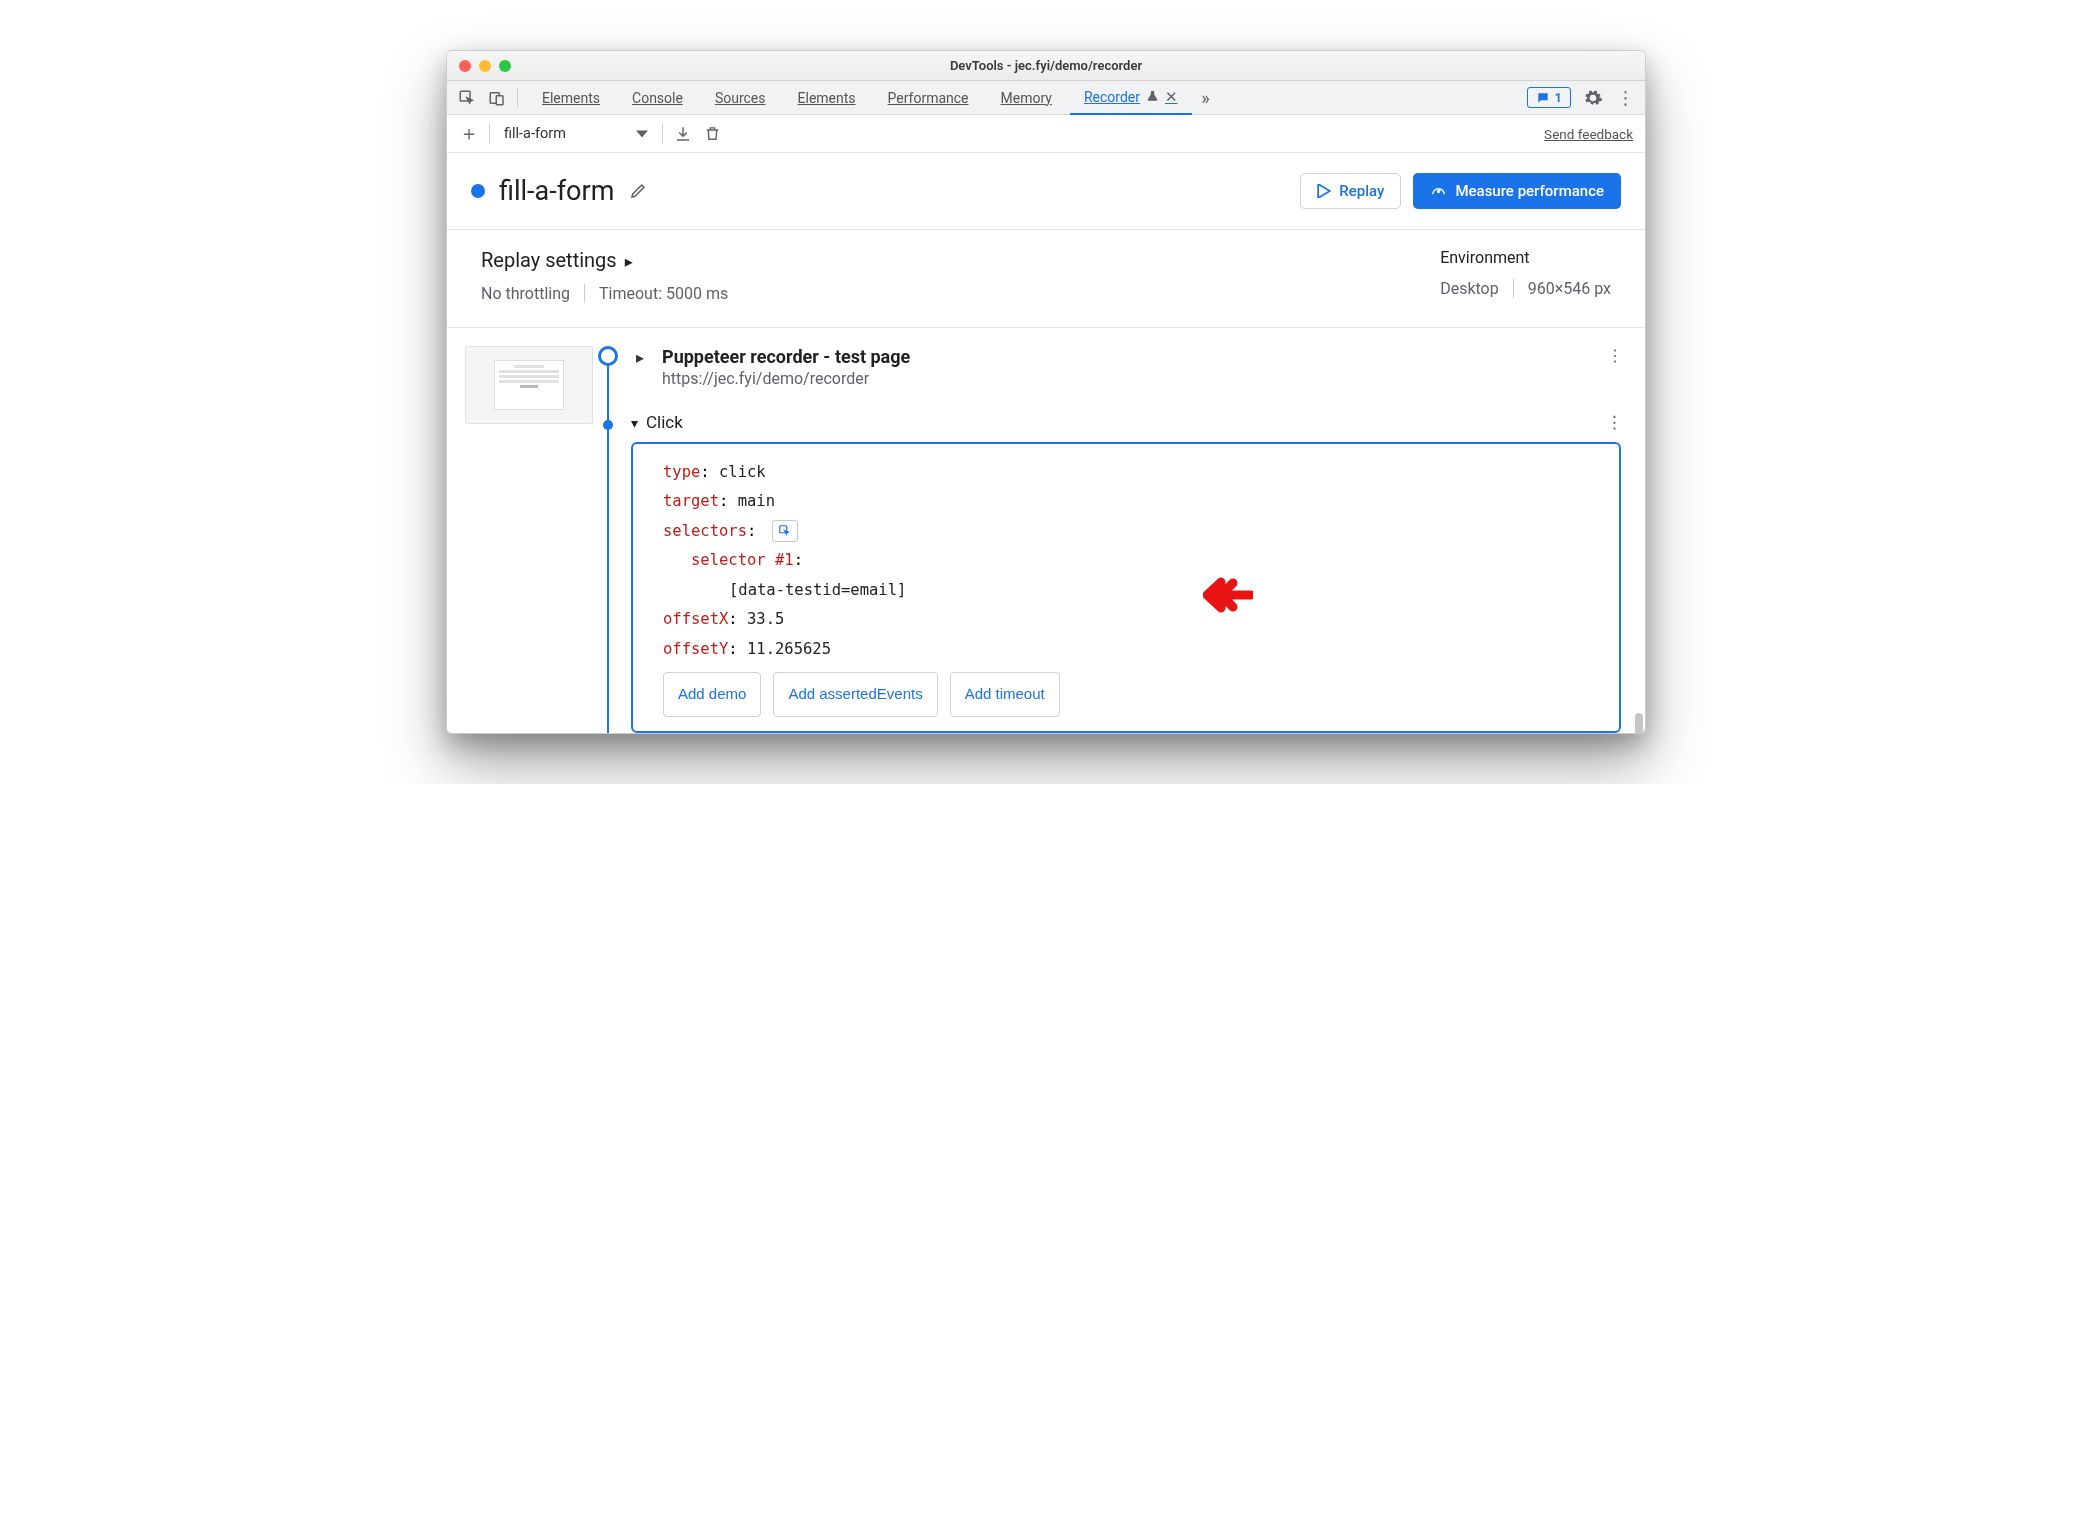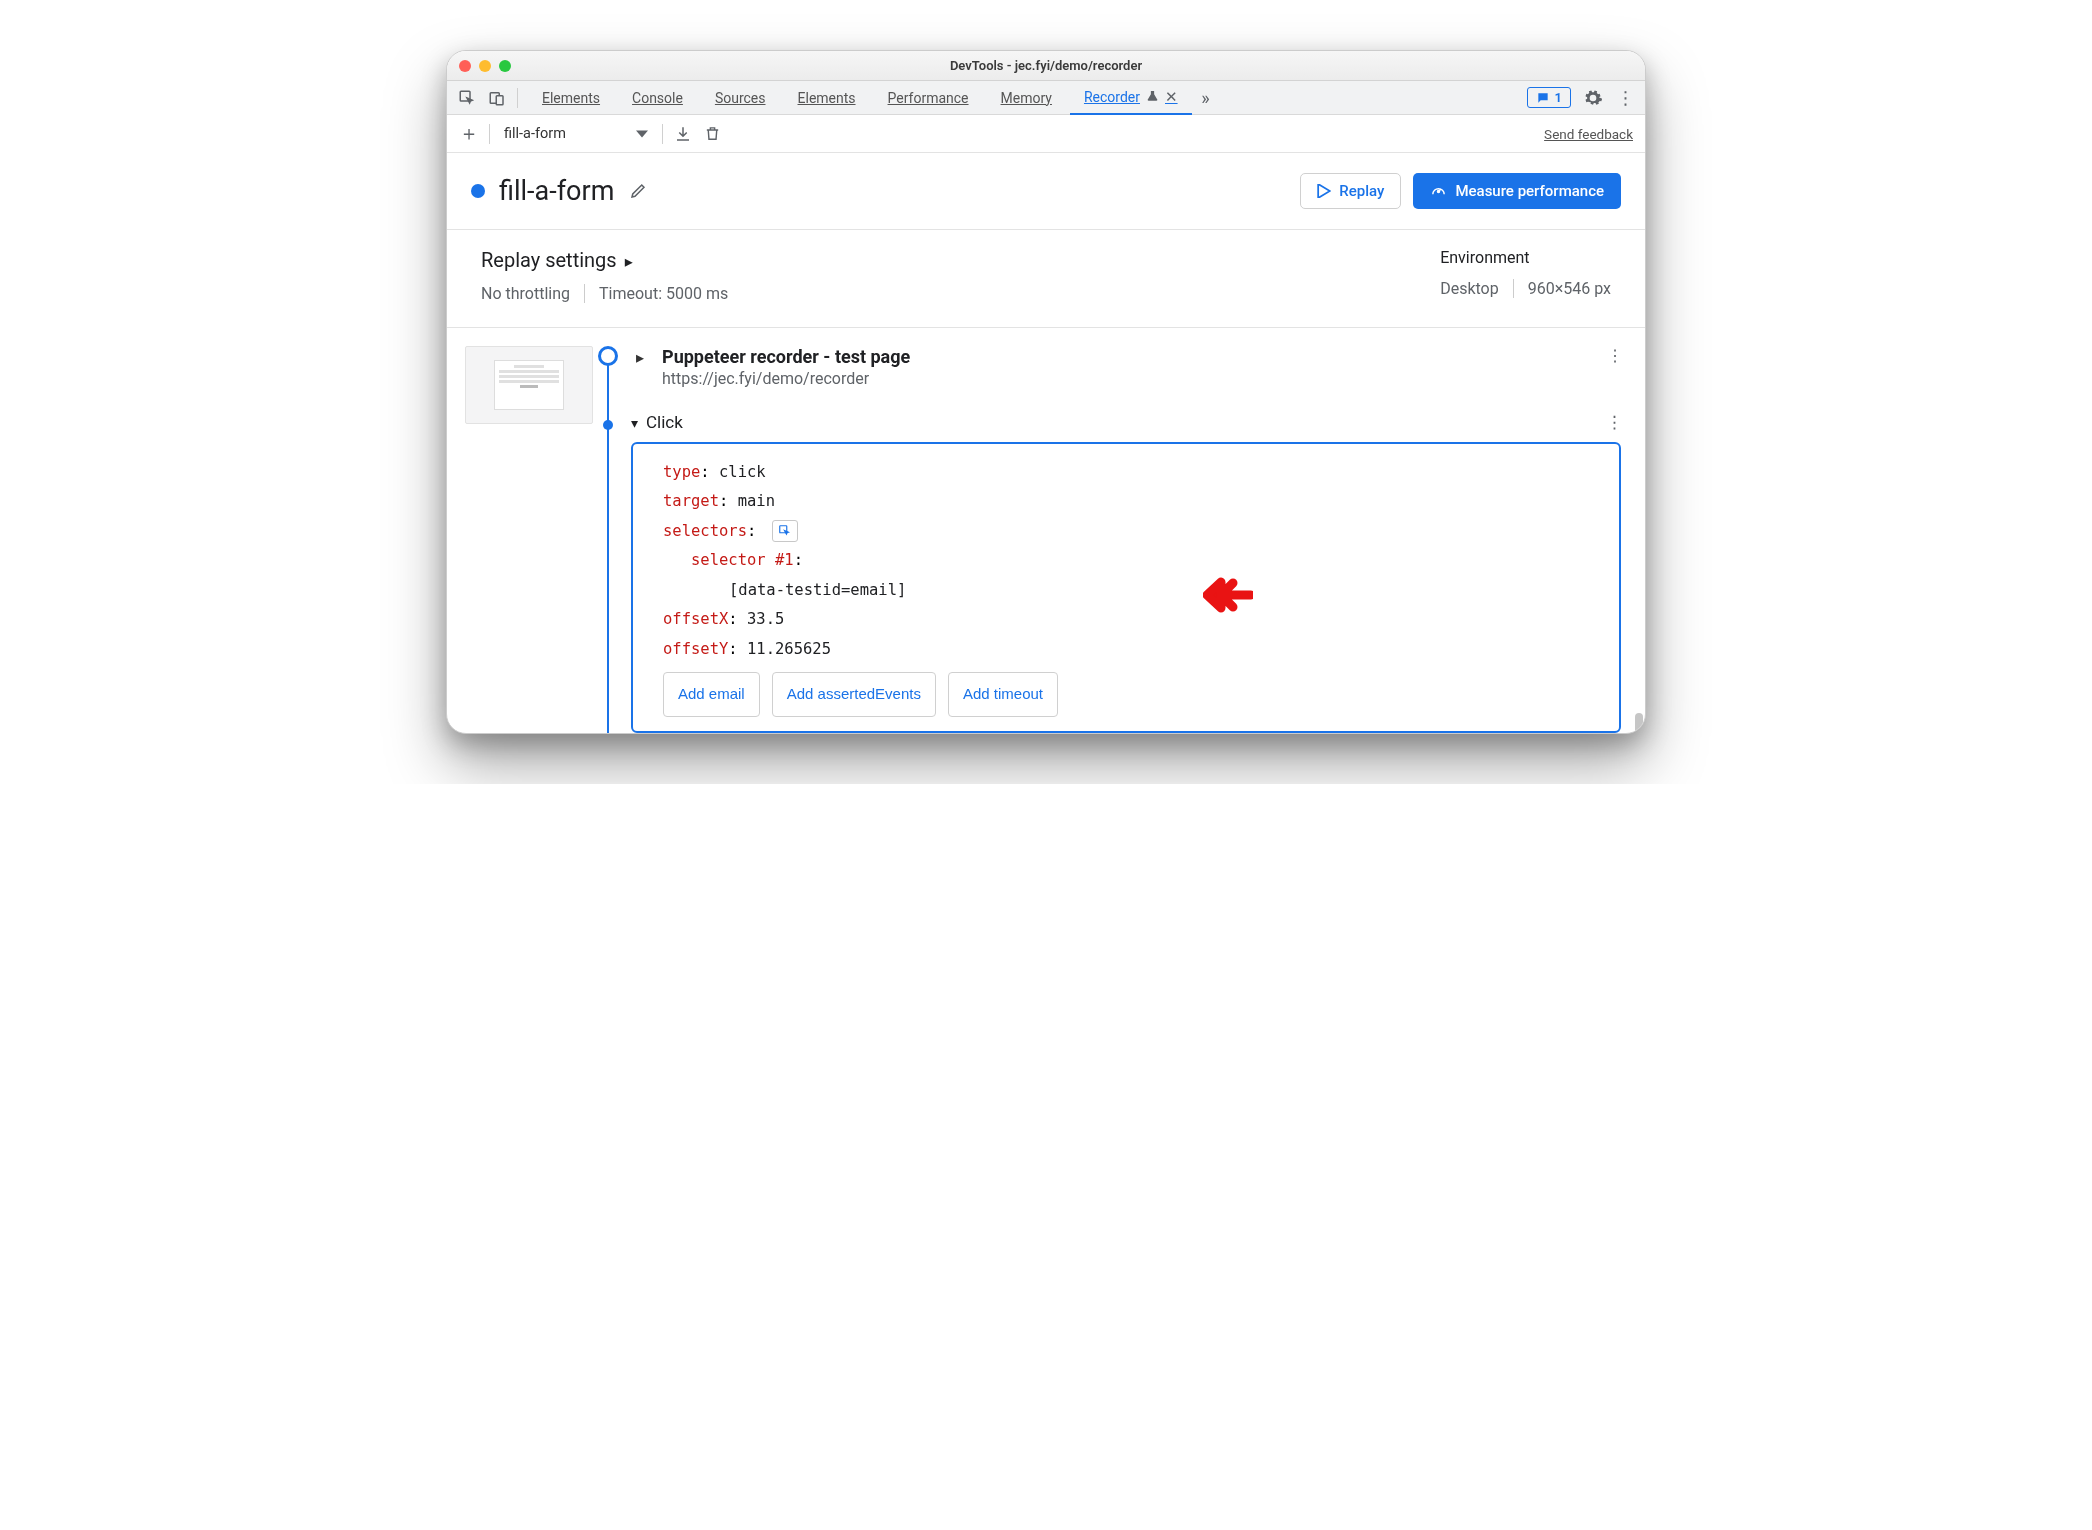--- a/index.html
+++ b/index.html
@@ -7,21 +7,21 @@
   background: transparent;
   font-family: -apple-system, BlinkMacSystemFont, "Segoe UI", Roboto, sans-serif;
   display: flex;
   align-items: center;
   justify-content: center;
   padding: 50px;
 }
 .window {
   width: 1200px;
   background: #fff;
-  border-radius: 20px;
+  border-radius: 6px;
   box-shadow: 0 30px 60px rgba(0,0,0,0.35), 0 10px 25px rgba(0,0,0,0.25);
   overflow: hidden;
   border: 1px solid #ccc;
 }
 .titlebar {
   height: 30px;
   background: linear-gradient(#f6f6f6,#ececec);
   border-bottom: 1px solid #d3d3d3;
   display: flex;
   align-items: center;
@@ -271,21 +271,21 @@
                     <rect x="3" y="3" width="12" height="12" rx="1"></rect>
                     <path d="M11 11l7 3-2.5 1-1 2.5z" fill="#1a73e8"></path>
                   </svg>
               </span>
             </div>
             <div class="indent1"><span class="key">selector #1</span>:</div>
             <div class="indent2"><span class="val">[data-testid=email]</span></div>
             <div><span class="key">offsetX</span>: <span class="val">33.5</span></div>
             <div><span class="key">offsetY</span>: <span class="val">11.265625</span></div>
             <div class="action-btns">
-              <div class="action-btn">Add email</div>
+              <div class="action-btn">Add demo</div>
               <div class="action-btn">Add assertedEvents</div>
               <div class="action-btn">Add timeout</div>
             </div>
 
             <svg class="arrow" width="50" height="42" viewBox="0 0 50 42">
               <path d="M48 21 H18 M18 21 L30 9 M18 21 L30 33 M4 21 L18 8 L18 34 Z" stroke="#e91313" stroke-width="9" fill="#e91313" stroke-linecap="round" stroke-linejoin="round"></path>
             </svg>
           </div>
         </div>
       </div>

